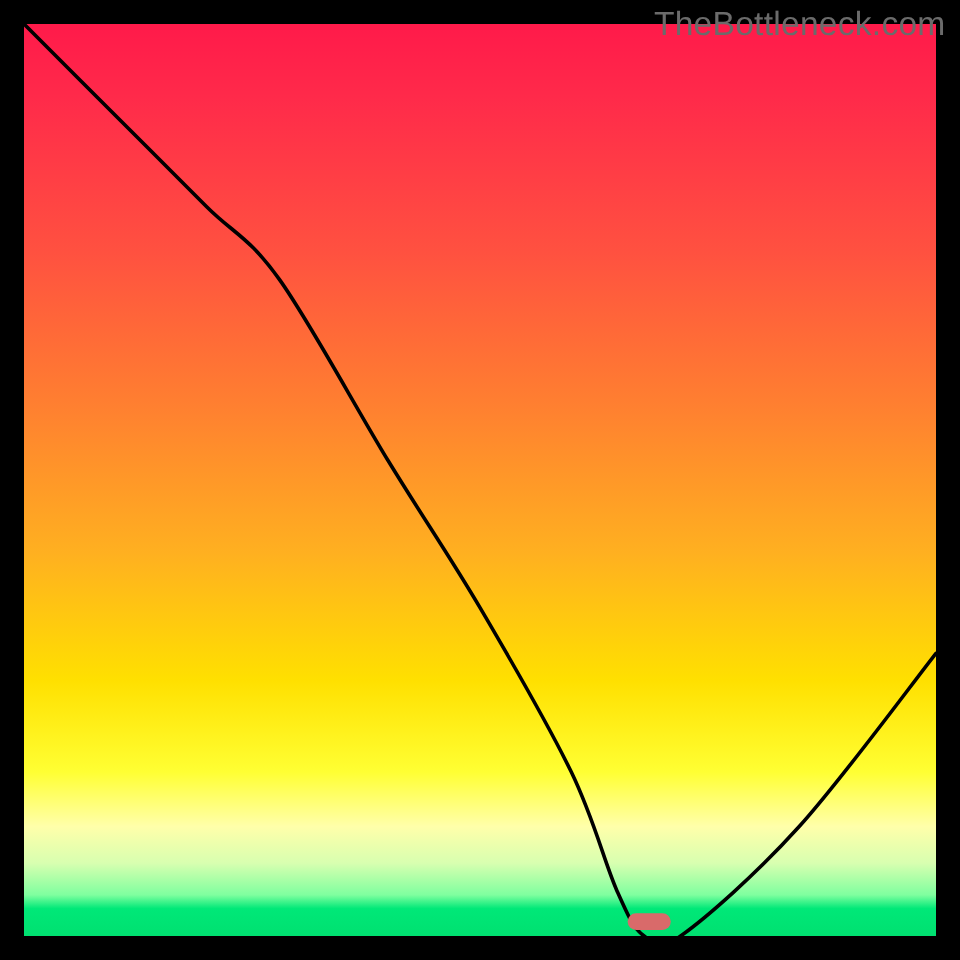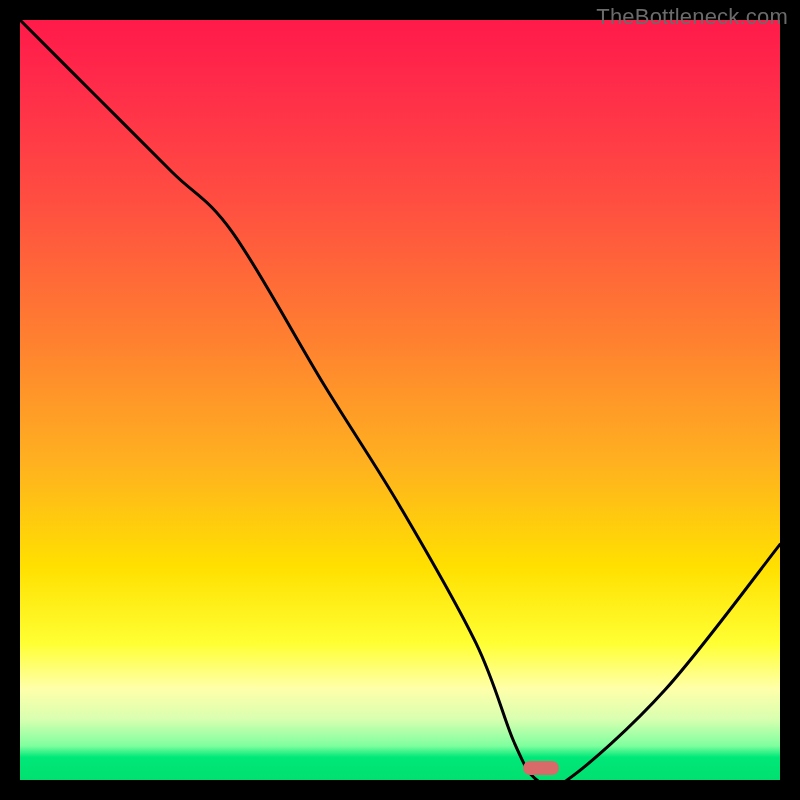--- a/index.html
+++ b/index.html
@@ -38,21 +38,21 @@
       #d8ffb0 92%,
       #7fff9f 95.5%,
       #00e878 97%,
       #00e070 100%
     );
   }
   .watermark {
     position: absolute;
     top: 4px;
     right: 12px;
-    font-size: 22px;
+    font-size: 28px;
     font-weight: 500;
     color: #6b6b6b;
     letter-spacing: 0.2px;
     z-index: 5;
   }
   svg.curve {
     position: absolute;
     inset: 0;
     width: 100%;
     height: 100%;

